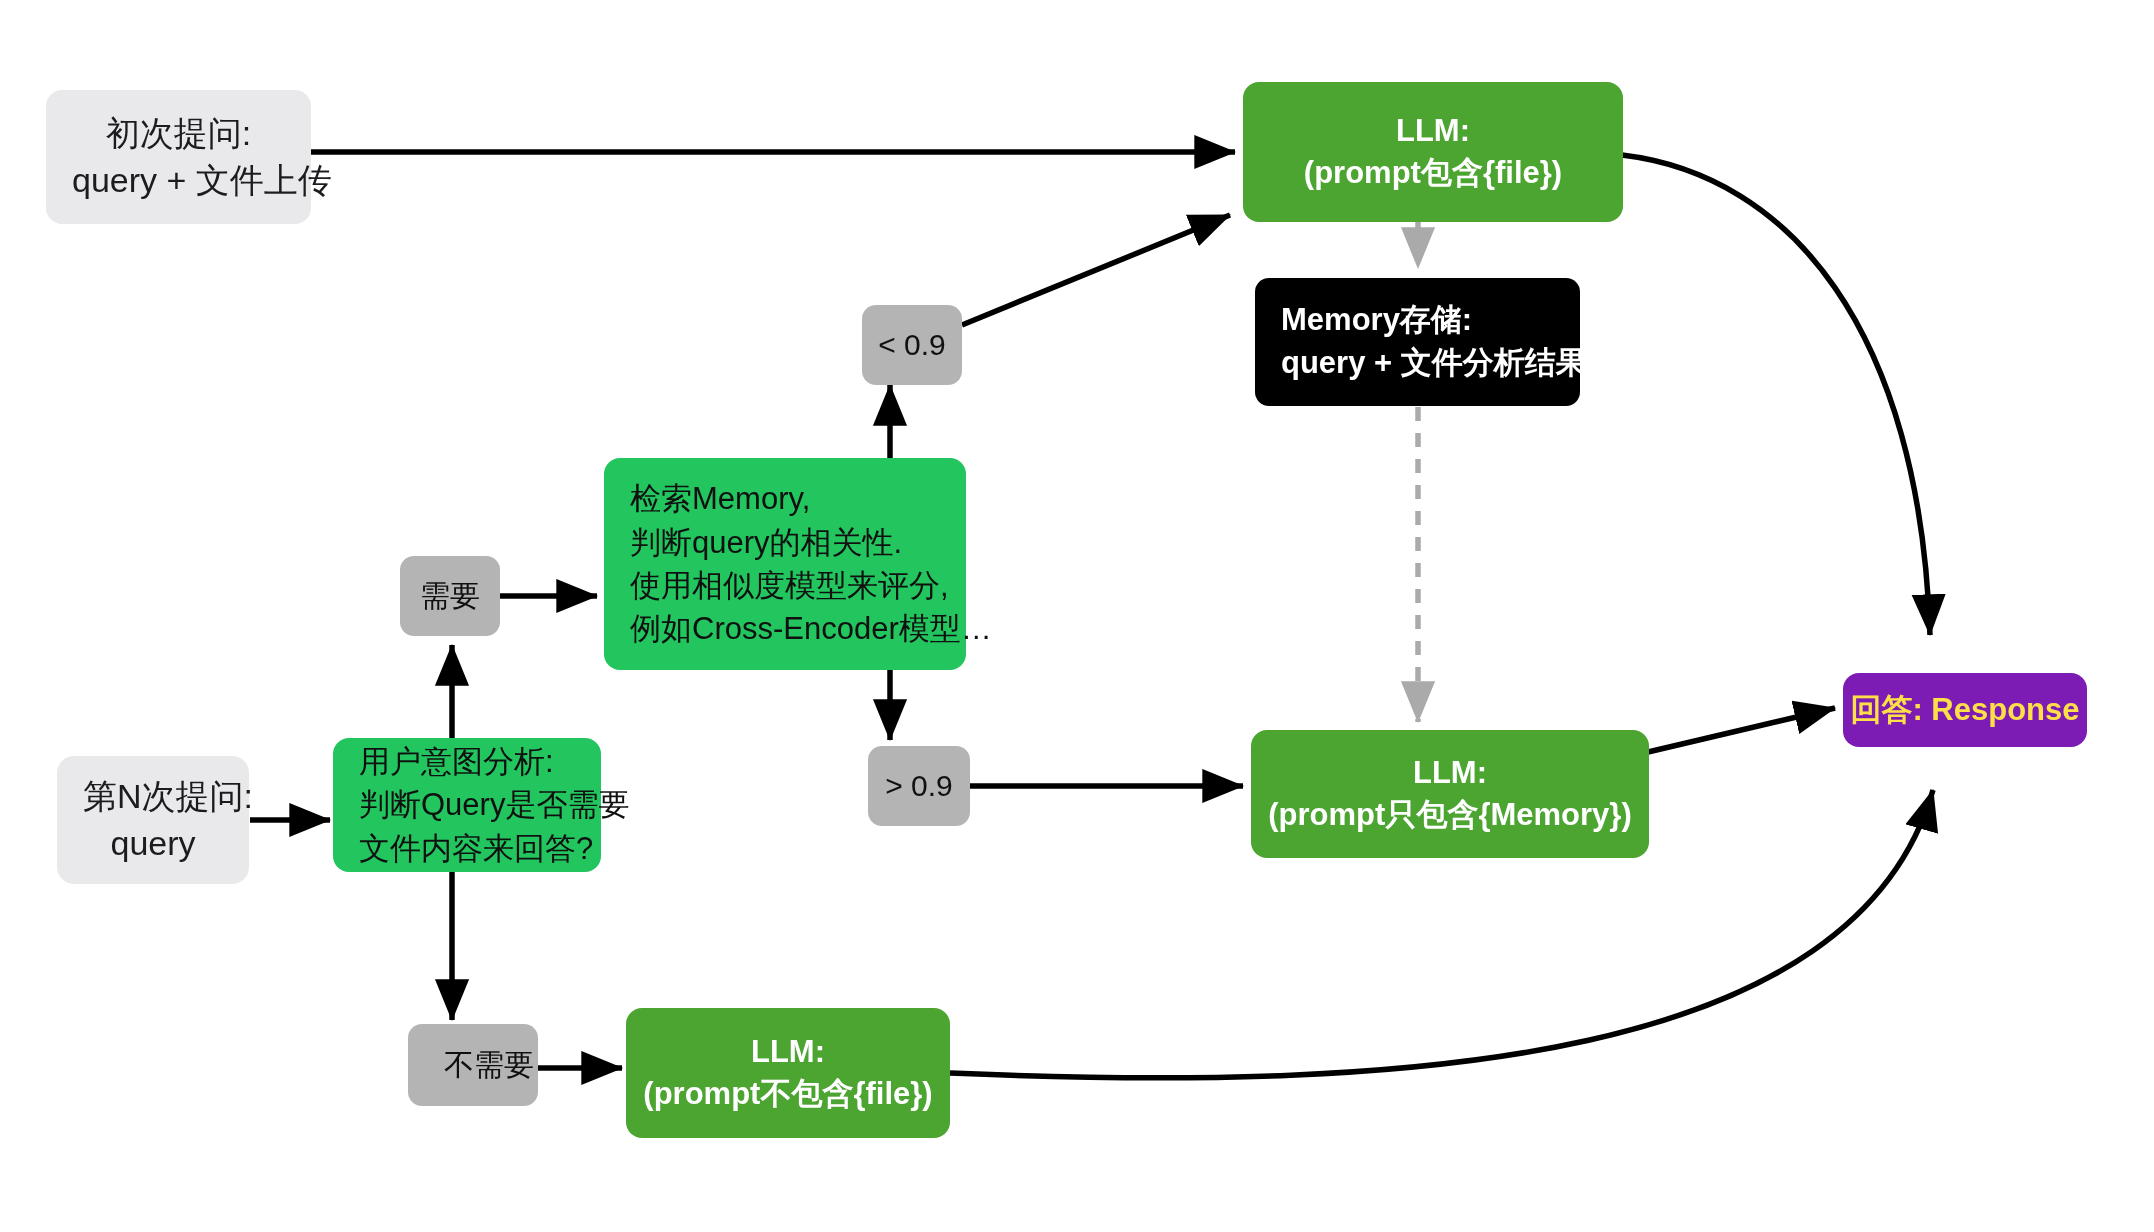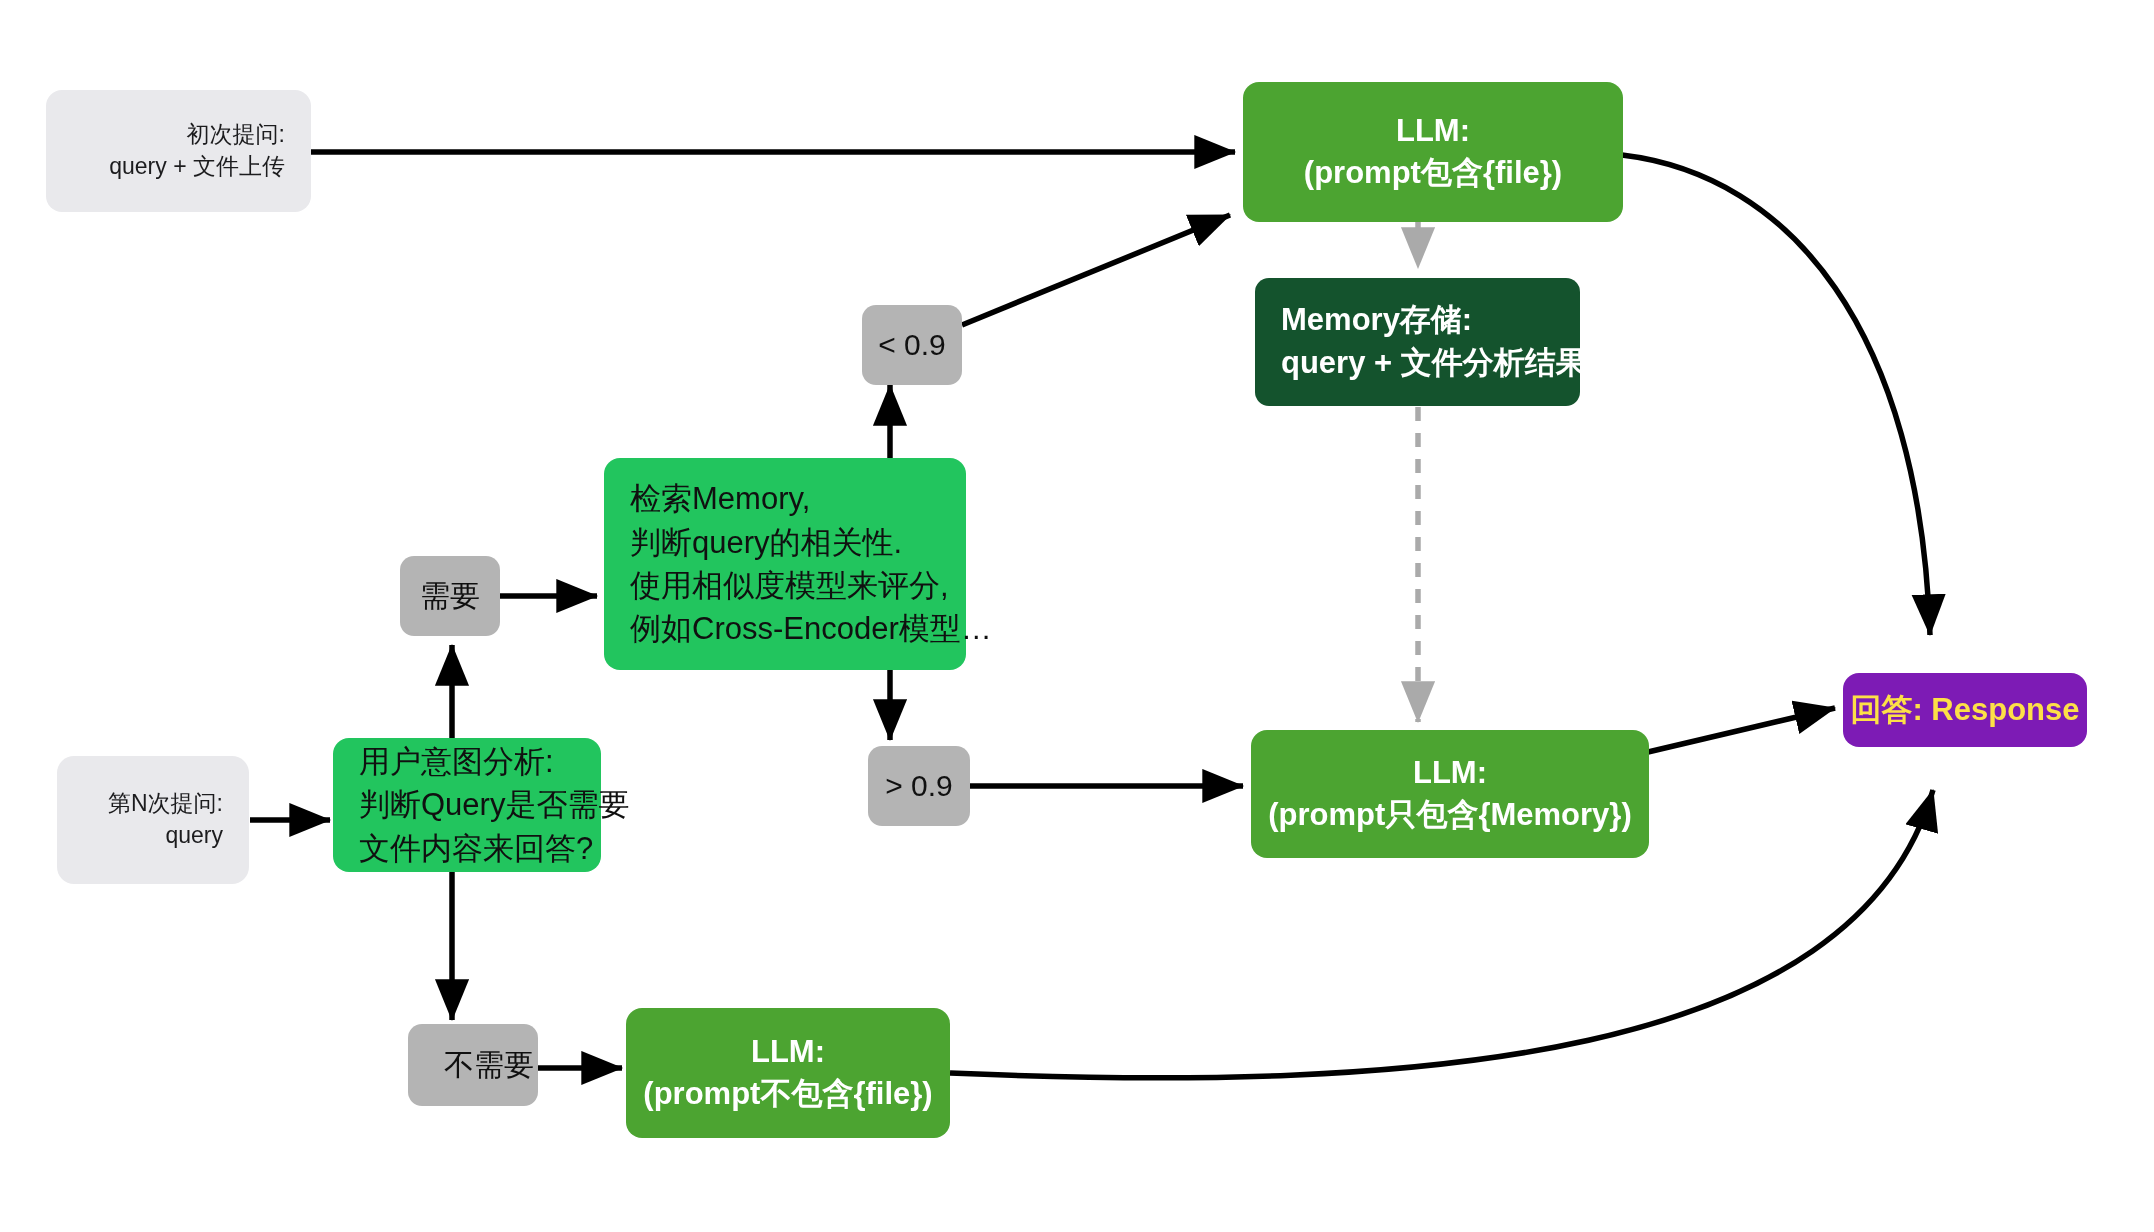--- a/index.html
+++ b/index.html
@@ -34,25 +34,25 @@
     border-radius: 14px;
     white-space: pre;
   }
   .node .line {
     display: block;
   }
   
   .n-input {
     background: #e9e9ec;
     color: #1c1c1e;
-    font-size: 23px;
+    font-size: 34px;
     font-weight: 400;
     line-height: 1.38;
     padding: 20px 26px;
-    text-align: right;
+    text-align: center;
     border-radius: 16px;
   }
   .n-decision {
     background: #22c55e;
     color: #101010;
     font-size: 31px;
     font-weight: 500;
     line-height: 1.40;
     padding: 20px 26px;
     text-align: left;
@@ -73,21 +73,21 @@
     color: #ffffff;
     font-size: 31px;
     font-weight: 700;
     line-height: 1.35;
     text-align: center;
     align-items: center;
     padding: 14px 22px;
     border-radius: 16px;
   }
   .n-memory {
-    background: #14532d;
+    background: #000000;
     color: #ffffff;
     font-size: 31px;
     font-weight: 700;
     line-height: 1.38;
     text-align: left;
     padding: 18px 26px;
     border-radius: 14px;
   }
   .n-response {
     background: #7d1bb5;

